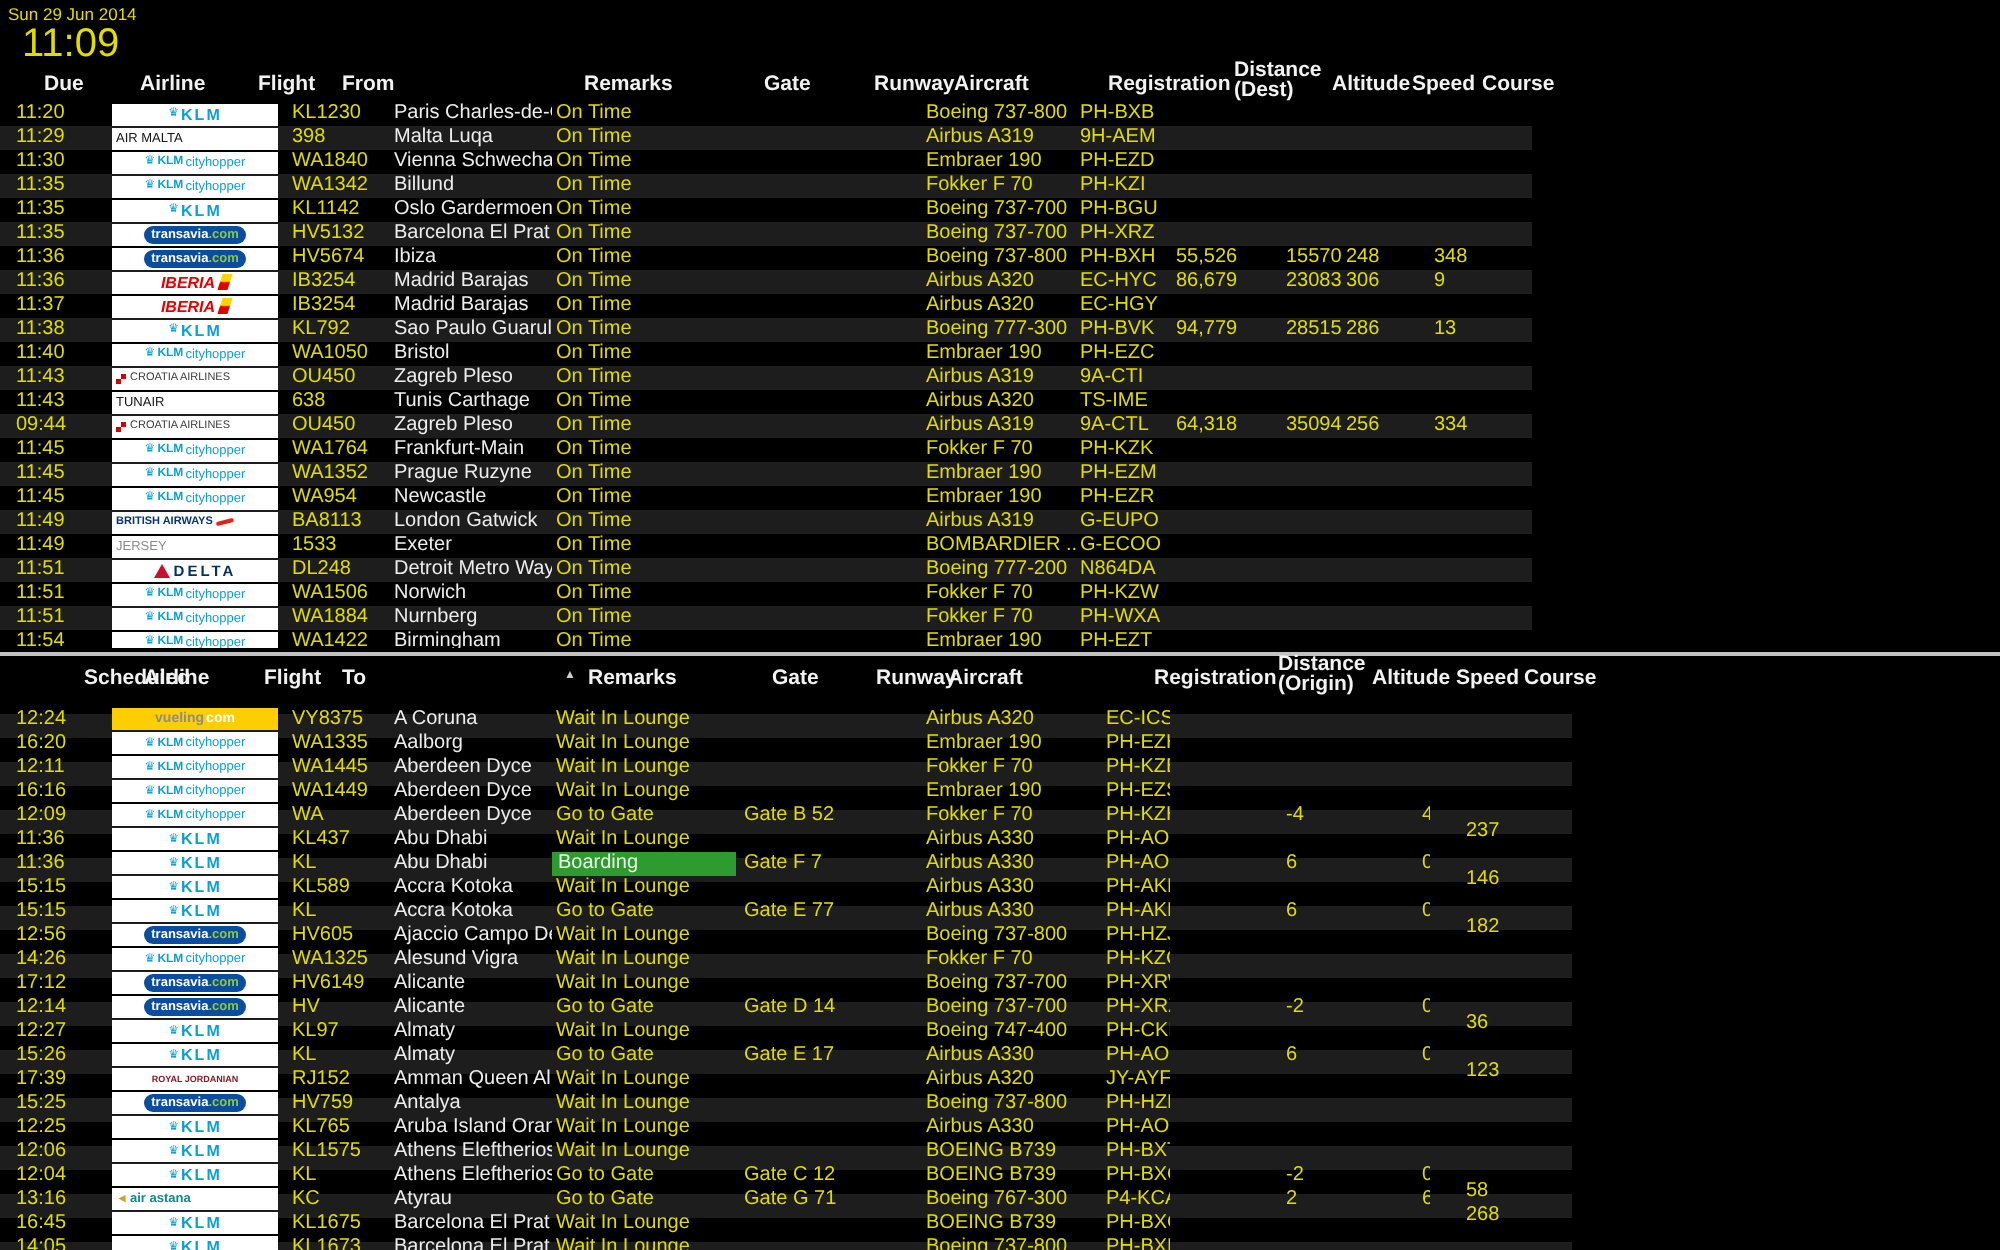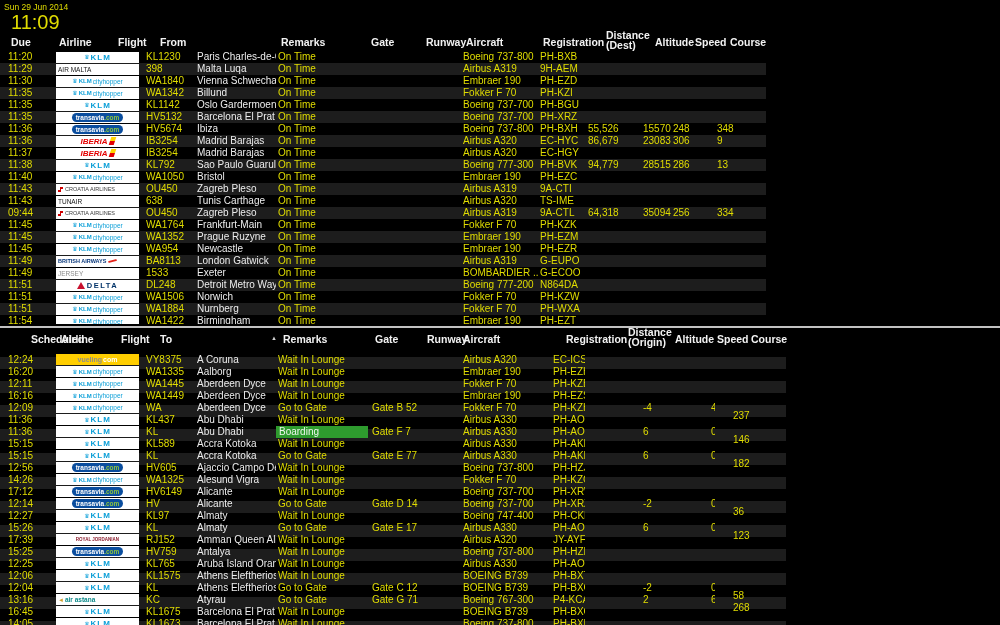--- a/index.html
+++ b/index.html
@@ -10,21 +10,21 @@
   }
   *{margin:0;padding:0;box-sizing:border-box;}
   html,body{width:1000px;height:625px;background:#000;overflow:hidden;
     font-family:"Liberation Sans",sans-serif;}
   #screen{position:relative;width:1000px;height:625px;background:#000;}
 
   .datetext{position:absolute;left:4px;top:2px;color:var(--yellow);font-size:8.5px;text-align:center;}
   .clock{position:absolute;left:11px;top:11px;color:var(--yellow);font-size:20px;}
   .title{position:absolute;left:468px;top:7px;color:var(--yellow);font-size:14px;}
 
-  .hdrzone{position:absolute;left:3px;width:800px;height:22px;}
+  .hdrzone{position:absolute;left:14px;width:800px;height:22px;}
   .hdr{position:absolute;top:6px;color:#f2f2f2;font-size:10.5px;font-weight:bold;white-space:nowrap;}
   .hdr2{top:0px;line-height:10px;}
   .sortico{position:absolute;top:8px;font-size:6px;color:#cfcfcf;}
 
   .rows{position:absolute;left:0;overflow:hidden;}
   .row{display:grid;height:12px;align-items:center;
     grid-template-columns:47px 92px 51px 86px 92px 54px 39px 77px 47px 55px 33px 42px 51px;
     width:766px;}
   .rows.dep .row{grid-template-columns:47px 92px 51px 86px 92px 54px 39px 77px 47px 55px 33px 42px 71px;width:786px;}
   .row.alt{background:var(--stripe);}

